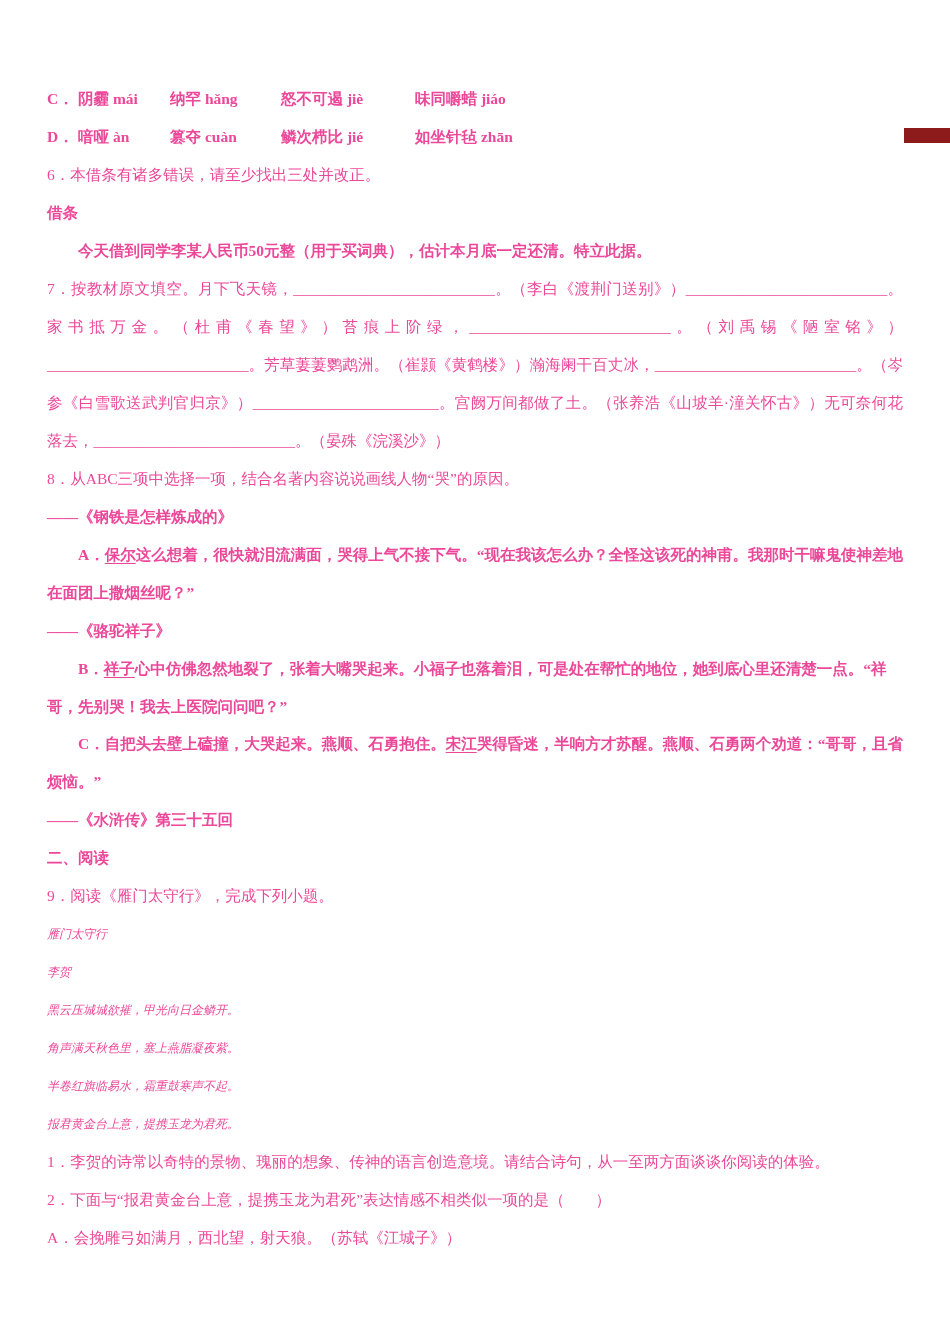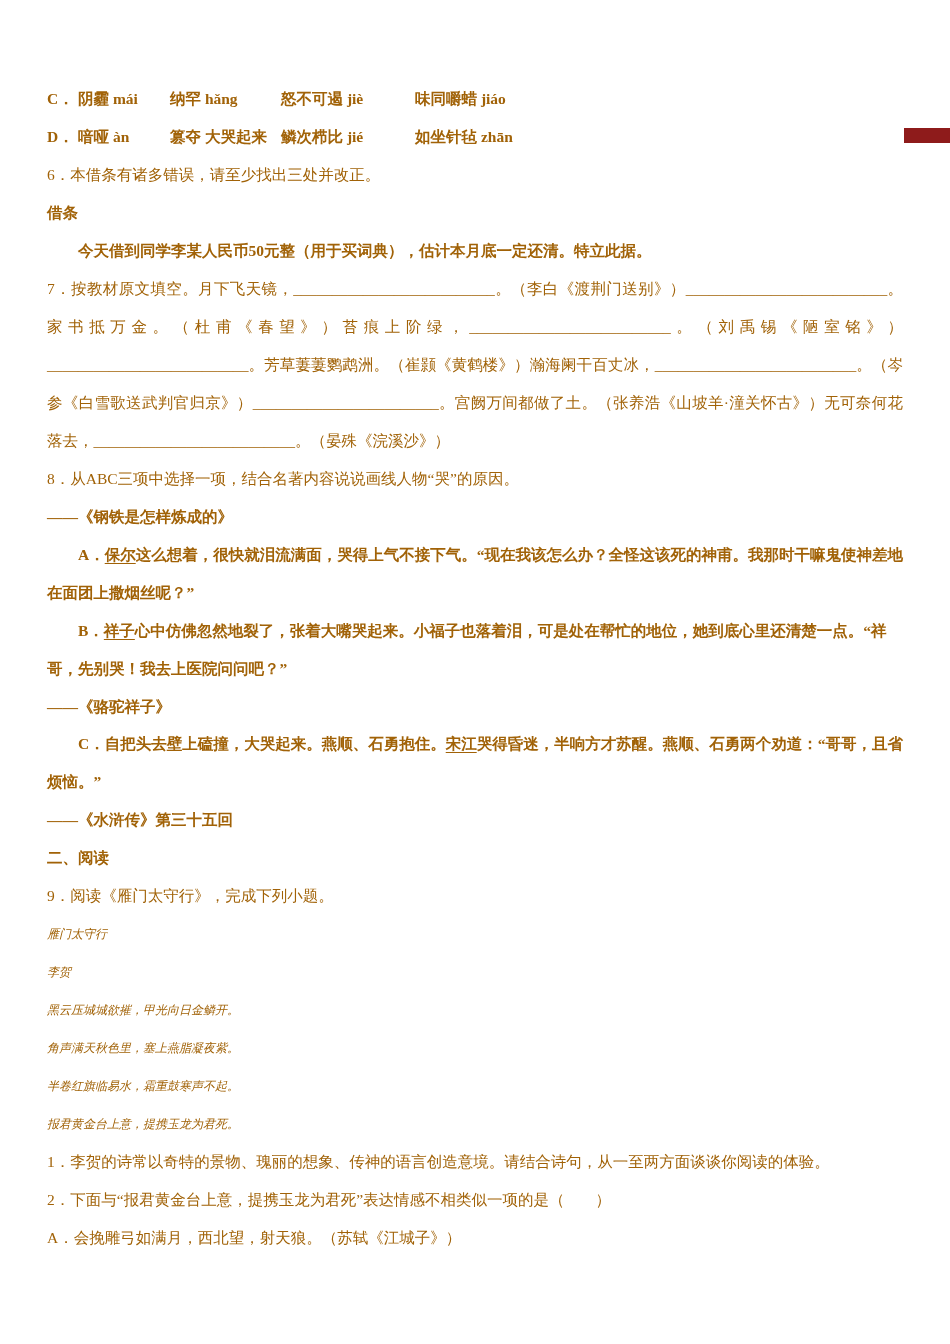--- a/index.html
+++ b/index.html
@@ -6,21 +6,21 @@
   html, body { margin: 0; padding: 0; background: #ffffff; }
   .page {
     position: relative;
     width: 950px;
     height: 1344px;
     overflow: hidden;
     padding: 80px 47px 40px 47px;
     font-family: "Liberation Serif", "DejaVu Serif", serif;
     font-size: 15.5px;
     line-height: 2.45;
-    color: #a16207;
+    color: #ec4899;
     background: #ffffff;
   }
   .para { margin: 0; }
   .bold { font-weight: 700; }
   .indent { text-indent: 2em; }
   .justify { text-align: justify; }
   .ul { text-decoration: underline; text-underline-offset: 3px; }
   .kai { font-style: italic; font-size: 12px; line-height: 38px; }
   .row { white-space: nowrap; }
   .pl { display: inline-block; width: 31px; }
@@ -42,37 +42,37 @@
 
 <div class="page">
 
   <div class="red-mark"></div>
 
   <div class="row bold">
     <span class="pl">C．</span><span class="pi pi0">阴霾 mái</span><span class="pi pi1">纳罕 hǎng</span><span class="pi pi2">怒不可遏 jiè</span><span class="pi">味同嚼蜡 jiáo</span>
   </div>
 
   <div class="row bold">
-    <span class="pl">D．</span><span class="pi pi0">喑哑 àn</span><span class="pi pi1">篡夺 大哭起来</span><span class="pi pi2">鳞次栉比 jié</span><span class="pi">如坐针毡 zhān</span>
+    <span class="pl">D．</span><span class="pi pi0">喑哑 àn</span><span class="pi pi1">篡夺 cuàn</span><span class="pi pi2">鳞次栉比 jié</span><span class="pi">如坐针毡 zhān</span>
   </div>
 
   <p class="para">6．本借条有诸多错误，请至少找出三处并改正。</p>
 
   <p class="para bold">借条</p>
   <p class="para bold indent">今天借到同学李某人民币50元整（用于买词典），估计本月底一定还清。特立此据。</p>
 
   <p class="para justify">7．按教材原文填空。月下飞天镜，__________________________。（李白《渡荆门送别》）__________________________。家书抵万金。（杜甫《春望》）苔痕上阶绿，__________________________。（刘禹锡《陋室铭》）__________________________。芳草萋萋鹦鹉洲。（崔颢《黄鹤楼》）瀚海阑干百丈冰，__________________________。（岑参《白雪歌送武判官归京》）________________________。宫阙万间都做了土。（张养浩《山坡羊·潼关怀古》）无可奈何花落去，__________________________。（晏殊《浣溪沙》）</p>
 
   <p class="para">8．从ABC三项中选择一项，结合名著内容说说画线人物“哭”的原因。</p>
 
   <p class="para bold">——《钢铁是怎样炼成的》</p>
   <p class="para bold indent"><span>A．</span><span class="ul">保尔</span><span>这么想着，很快就泪流满面，哭得上气不接下气。“现在我该怎么办？全怪这该死的神甫。我那时干嘛鬼使神差地在面团上撒烟丝呢？”</span></p>
 
+  <p class="para bold">——《骆驼祥子》</p>
   <p class="para bold indent"><span>B．</span><span class="ul">祥子</span><span>心中仿佛忽然地裂了，张着大嘴哭起来。小福子也落着泪，可是处在帮忙的地位，她到底心里还清楚一点。“祥哥，先别哭！我去上医院问问吧？”</span></p>
-  <p class="para bold">——《骆驼祥子》</p>
 
   <p class="para bold indent"><span>C．自把头去壁上磕撞，大哭起来。燕顺、石勇抱住。</span><span class="ul">宋江</span><span>哭得昏迷，半响方才苏醒。燕顺、石勇两个劝道：“哥哥，且省烦恼。”</span></p>
   <p class="para bold">——《水浒传》第三十五回</p>
 
 
   <p class="para bold">二、阅读</p>
 
   <p class="para">9．阅读《雁门太守行》，完成下列小题。</p>
 
   <p class="para kai">雁门太守行</p>

